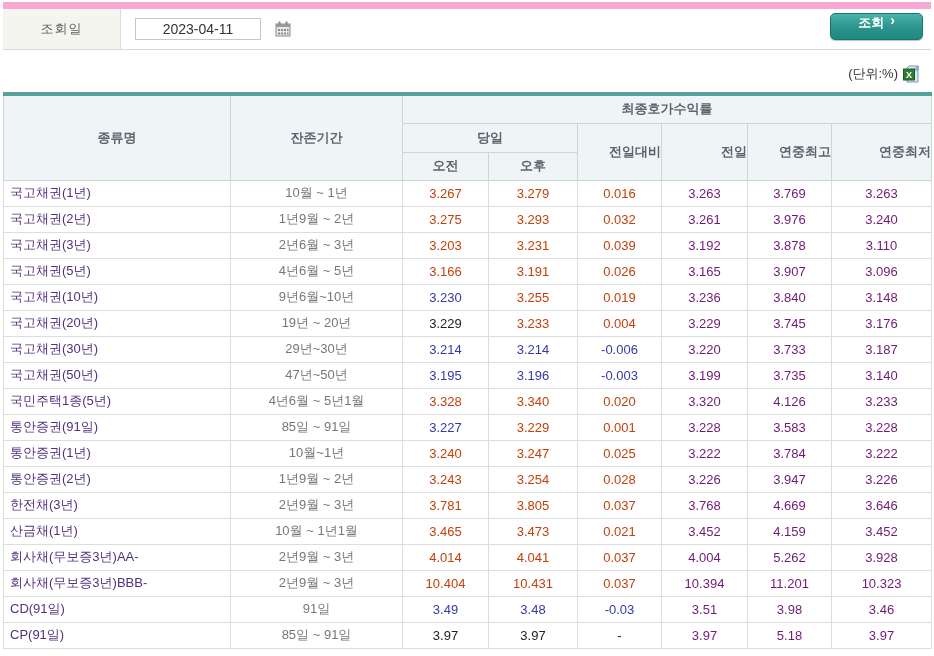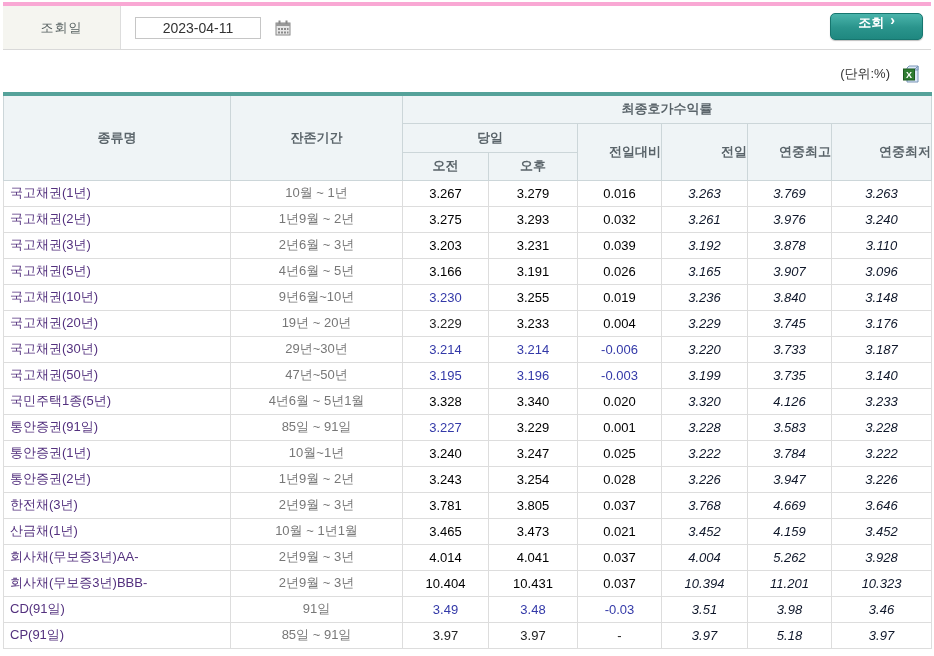--- a/index.html
+++ b/index.html
@@ -6,21 +6,21 @@
   html,body { background:#fff; }
   .page {
     position:relative; width:934px; height:656px; background:#fff;
     font-family:"Liberation Sans","DejaVu Sans",sans-serif; font-size:13px; color:#333;
     overflow:hidden;
   }
 
   
   .query-bar {
     position:absolute; left:3px; top:2px; width:928px; height:48px;
-    border-top:4px solid #f9a8d4; border-bottom:1px solid #d9d9d9;
+    border-top:7px solid #f9a8d4; border-bottom:1px solid #d9d9d9;
     display:flex; align-items:stretch; background:#fff;
   }
   .query-label-cell {
     width:118px; background:#f5f5f0; border-right:1px solid #ddd;
     display:flex; align-items:center; justify-content:center;
     color:#555f5f; letter-spacing:1px;
   }
   .query-input-area { flex:1; display:flex; align-items:center; padding-left:14px; }
   .date-input {
     width:126px; height:22px; border:1px solid #c6c6c6; background:#fff;
@@ -38,21 +38,21 @@
     color:#fff; font-weight:bold; font-size:13px; cursor:pointer;
     display:flex; justify-content:center; gap:6px;
     box-shadow:0 1px 1px rgba(0,0,0,.25);
     font-family:"Liberation Sans","DejaVu Sans",sans-serif;
   }
   .search-btn .chev { font-size:14px; line-height:1; position:relative; top:-1px; }
 
   
   .units-row {
     position:absolute; right:12px; top:62px; height:24px;
-    display:flex; align-items:center; gap:12px; color:#333;
+    display:flex; align-items:center; gap:4px; color:#333;
   }
 
   
   .table-wrap { position:absolute; left:3px; top:92px; width:928px; }
   table.rates {
     width:928px; border-collapse:collapse; table-layout:fixed;
     border-top:4px solid #55a29a; font-size:13px;
   }
   table.rates th, table.rates td { overflow:hidden; white-space:nowrap; }
   table.rates thead th {
@@ -61,22 +61,22 @@
   }
   table.rates thead tr.h1 th { height:29px; }
   table.rates thead tr.h2 th { height:29px; }
   table.rates thead tr.h3 th { height:28px; }
   table.rates thead th.span-v { height:auto;text-align:right; }
   table.rates tbody td {
     height:26px; border:1px solid #ddd; text-align:center; background:#fff;
   }
   table.rates tbody td.bond-name { text-align:left; padding-left:6px; color:#53307e; }
   table.rates tbody td.period { color:#777; }
-  table.rates tbody td.gray { color:#0f172a;font-style:italic; }
-  td.c-up { color:#000000;margin-top:36px; }
+  table.rates tbody td.gray { color:#701a75; }
+  td.c-up { color:#c2410c;margin-top:36px; }
   td.c-down { color:#3339a8;margin-top:36px; }
   td.c-flat { color:#222; }
   table.rates { border-left:1px solid #ddd; border-right:1px solid #ddd; border-bottom:1px solid #ccc; }
 
   
   .cal-icon { display:block; }
   .xls-icon { display:block; }
 </style>
 </head>
 <body>

